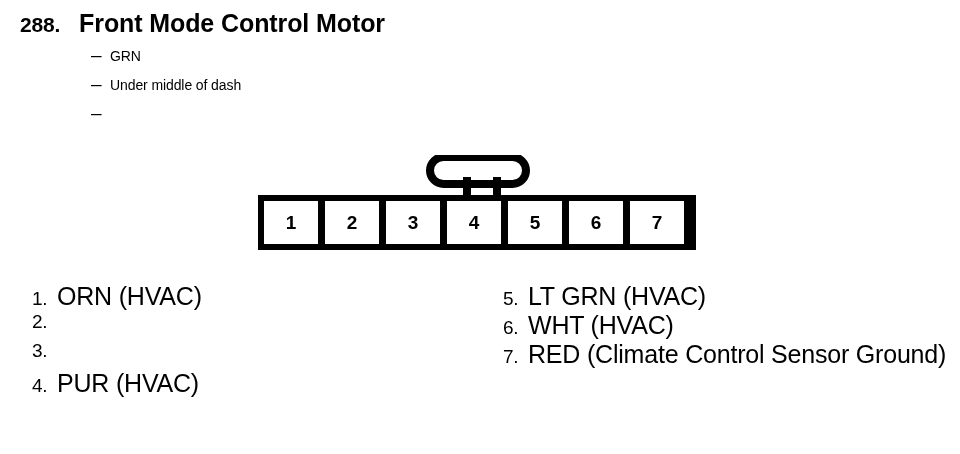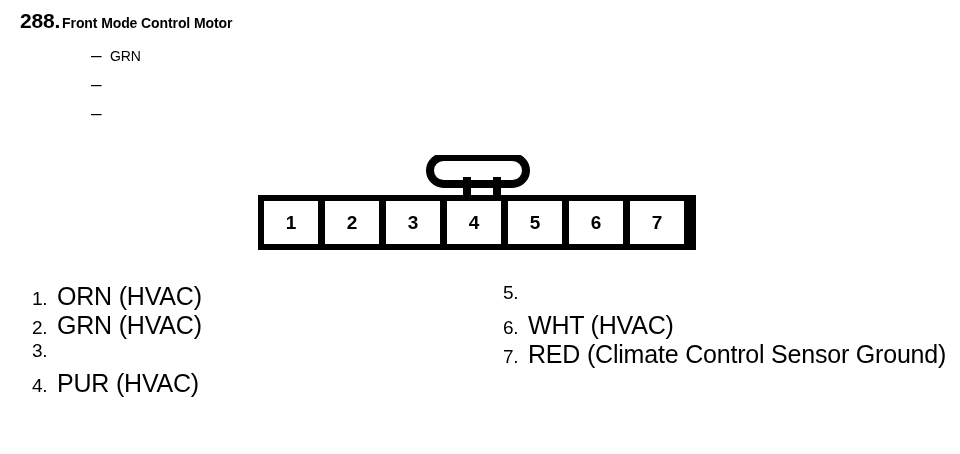--- a/index.html
+++ b/index.html
@@ -25,23 +25,23 @@
     display: flex;
     align-items: baseline;
     white-space: nowrap;
   }
   .header-number {
     font-size: 21px;
     font-weight: bold;
     letter-spacing: -0.2px;
   }
   .header-title {
-    font-size: 14px;
+    font-size: 25px;
     font-weight: bold;
-    margin-left: 2px;
+    margin-left: 19px;
     letter-spacing: -0.1px;
   }
 
   
   .notes {
     position: absolute;
     left: 91px;
     top: 44px;
   }
   .note-row {
@@ -120,20 +120,21 @@
 
 <div class="notes">
 
   <div class="note-row">
     <span class="note-dash">–</span>
     <span class="note-text">GRN</span>
   </div>
 
   <div class="note-row">
     <span class="note-dash">–</span>
+    <span class="note-text">Under middle of dash</span>
   </div>
 
   <div class="note-row">
     <span class="note-dash">–</span>
   </div>
 
 </div>
 
 <div class="connector">
   <svg width="440" height="96" viewBox="0 0 440 96" xmlns="http://www.w3.org/2000/svg">
@@ -171,38 +172,38 @@
 
 <div class="pin-list left">
 
   <div class="pin-row">
     <span class="pin-index">1.</span>
     <span class="pin-label">ORN (HVAC)</span>
   </div>
 
   <div class="pin-row">
     <span class="pin-index">2.</span>
-    <span class="pin-label">GRN (HVAC)</span>
   </div>
 
   <div class="pin-row">
     <span class="pin-index">3.</span>
   </div>
 
   <div class="pin-row">
     <span class="pin-index">4.</span>
     <span class="pin-label">PUR (HVAC)</span>
   </div>
 
 </div>
 
 <div class="pin-list right">
 
   <div class="pin-row">
     <span class="pin-index">5.</span>
+    <span class="pin-label">LT GRN (HVAC)</span>
   </div>
 
   <div class="pin-row">
     <span class="pin-index">6.</span>
     <span class="pin-label">WHT (HVAC)</span>
   </div>
 
   <div class="pin-row">
     <span class="pin-index">7.</span>
     <span class="pin-label">RED (Climate Control Sensor Ground)</span>

